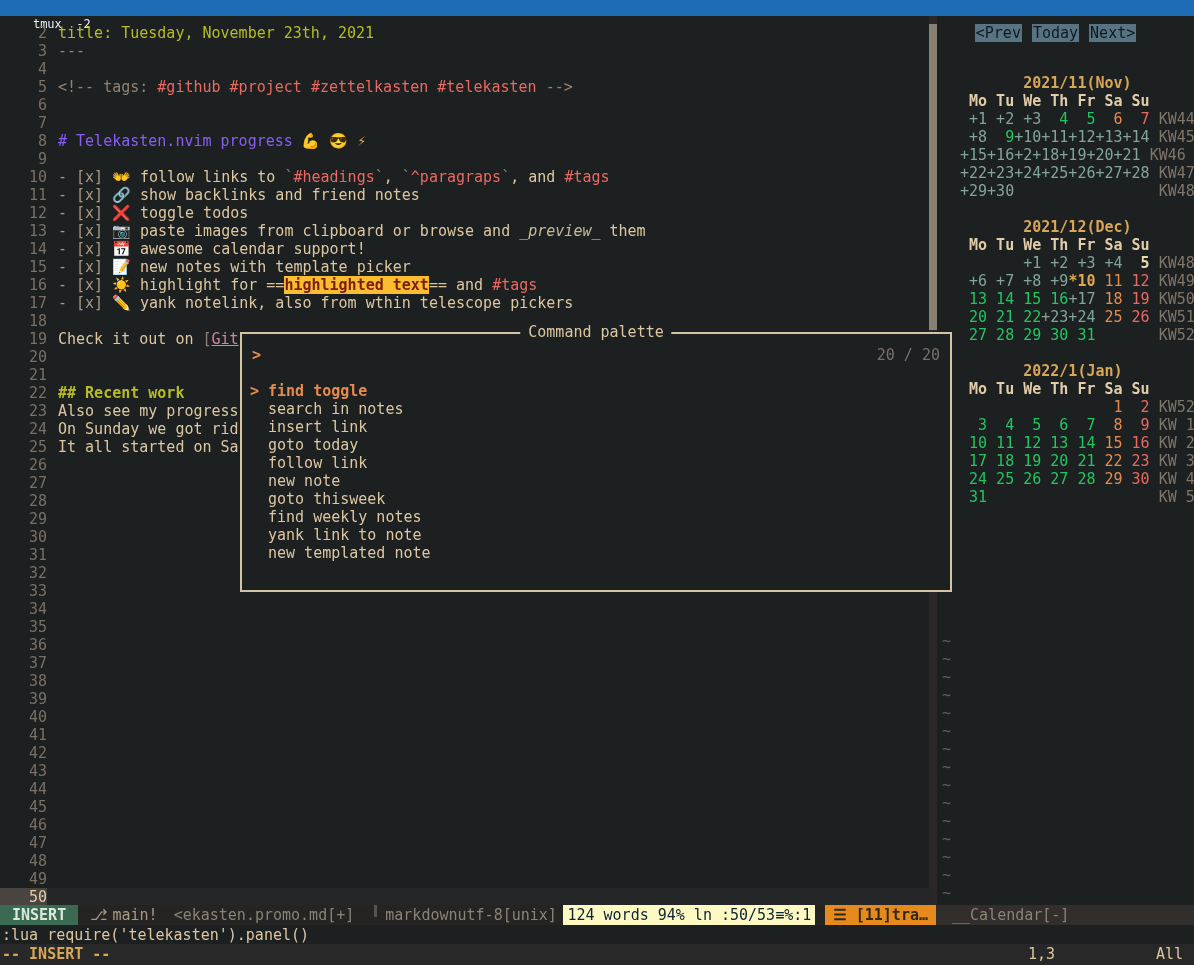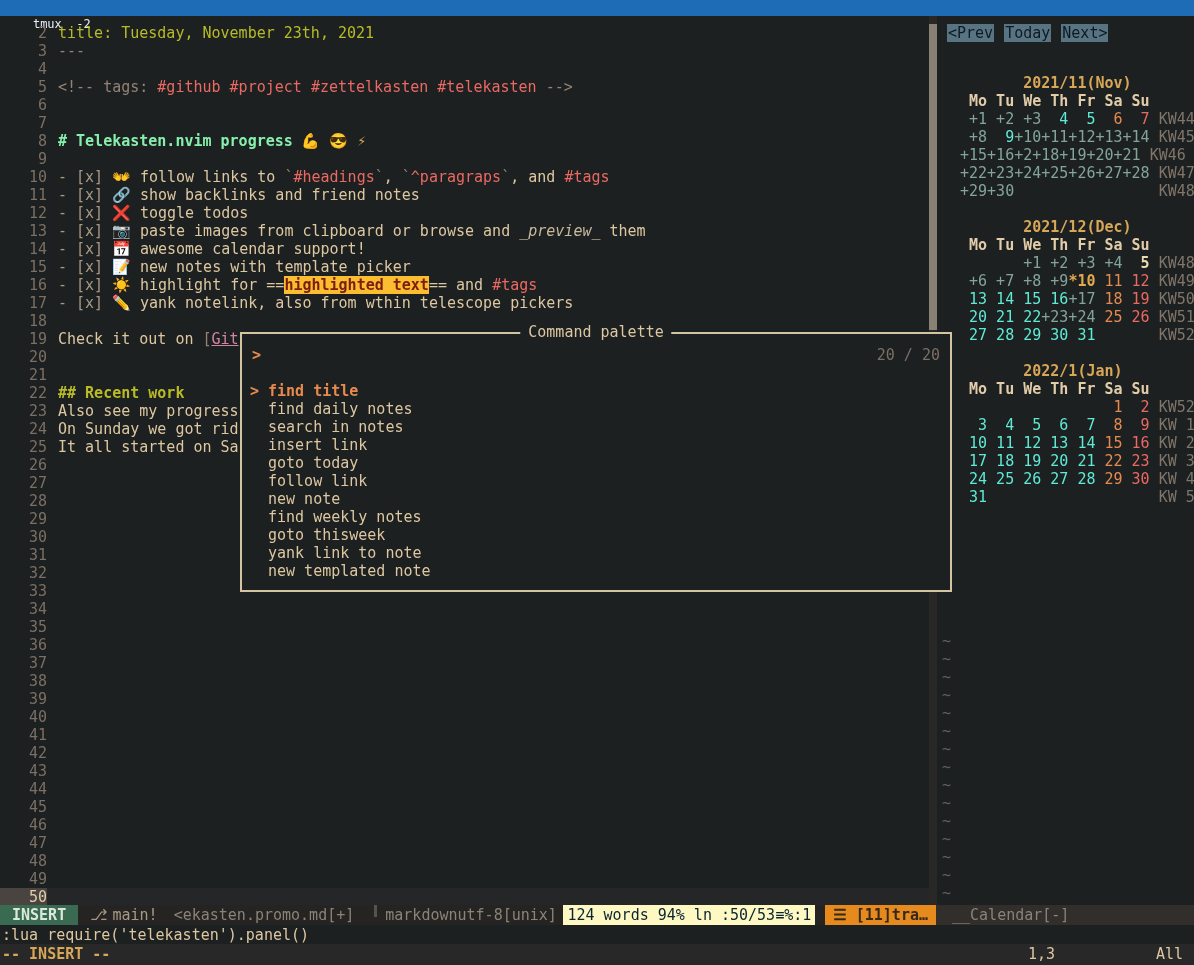--- a/index.html
+++ b/index.html
@@ -11,47 +11,47 @@
 .row{display:flex;height:18px;white-space:pre}
 .gutter{flex:none;width:47px;text-align:right;color:#7c6f64}
 .row.cur .gutter{background:#4a4440;color:#e2cca9}
 .row.cur{background:#242627}
 .ltext{padding-left:11px;overflow:hidden}
 .c-fg{color:#ddc7a1}
 .c-emoji{color:#d8a657}
 .c-green{color:#b8bb26}
 .c-greenb{color:#b8bb26;font-weight:bold}
 .c-red{color:#ea6962}
-.c-redb{color:#86efac;font-weight:bold}
+.c-redb{color:#8b5cf6;font-weight:normal}
 .c-gray{color:#928374}
 .c-check{color:#a89984}
 .c-ital{color:#c8b99a;font-style:italic}
 .c-link{color:#d3869b;text-decoration:underline}
 .c-hl{background:#fabd2f;color:#7c1d12;font-weight:bold}
 
 .scrollbar{position:absolute;left:929px;top:16px;width:8px;height:890px;background:#2a2827}
 .scroll-thumb{position:absolute;left:0;top:8px;width:8px;height:306px;background:#8a8175}
 
 .palette{position:absolute;left:240px;top:332px;width:712px;height:260px;background:#1d2021;border:2px solid #d5c4a1;z-index:20}
 .palette-title{position:absolute;top:-11px;left:50%;transform:translateX(-50%);background:#1d2021;padding:0 8px;color:#ddc7a1;white-space:pre}
 .palette-prompt{display:flex;height:18px;margin-top:12px;padding:0 10px;white-space:pre}
 .prompt-char{color:#e78a4e;font-weight:bold}
 .prompt-count{margin-left:auto;color:#7c6f64}
 .palette-items{margin-top:18px}
 .p-item{position:relative;height:18px;padding-left:26px;white-space:pre;color:#ddc7a1}
 .p-item.sel{color:#e78a4e;font-weight:bold}
 .p-sel-char{position:absolute;left:8px;color:#e78a4e;font-weight:bold}
 
 .calendar{position:absolute;left:937px;top:16px;width:257px;height:890px;padding-top:8px;background:#1d2021;overflow:hidden}
-.cal-nav{height:32px;padding-right:30px;text-align:left;white-space:pre}
+.cal-nav{height:32px;padding-right:30px;text-align:center;white-space:pre}
 .cal-btn{display:inline-block;background:#587483;color:#0e1a21;padding:0 1px;margin-left:10px;line-height:18px}
 .cal-row{height:18px;white-space:pre;padding-left:23px;overflow:hidden}
 .cal-title-row{color:#d8a657;font-weight:bold}
 .cal-hdr-row{color:#e2cca9;font-weight:bold}
-.cal-d{color:#5eead4}
+.cal-d{color:#22c55e}
 .cal-db{color:#ebdbb2;font-weight:bold}
 .cal-lnk{color:#83a598}
 .cal-sat{color:#e78a4e}
 .cal-sun{color:#ea6962}
 .cal-today{color:#e3a84e;font-weight:bold}
 .cal-kw{color:#807569}
 .cal-tilde{color:#665f58;padding-left:5px}
 
 .statusline{position:absolute;left:0;top:905px;width:100%;height:20px;background:#262423;display:flex;line-height:20px;white-space:pre;overflow:hidden}
 .st-mode{background:#3a6a52;color:#dce8da;font-weight:bold;padding:0 12px;height:100%}
@@ -194,29 +194,28 @@
       </div>
   </div>
 
   <div class="palette">
     <div class="palette-title">Command palette</div>
     <div class="palette-prompt">
       <span class="prompt-char">&gt;</span>
       <span class="prompt-count">20 / 20</span>
     </div>
     <div class="palette-items">
-        <div class="p-item sel"><span class="p-sel-char">&gt;</span><span>find title</span></div>
-        <div class="p-item"><span>find daily notes</span></div>
+        <div class="p-item sel"><span class="p-sel-char">&gt;</span><span>find toggle</span></div>
         <div class="p-item"><span>search in notes</span></div>
         <div class="p-item"><span>insert link</span></div>
         <div class="p-item"><span>goto today</span></div>
         <div class="p-item"><span>follow link</span></div>
         <div class="p-item"><span>new note</span></div>
+        <div class="p-item"><span>goto thisweek</span></div>
         <div class="p-item"><span>find weekly notes</span></div>
-        <div class="p-item"><span>goto thisweek</span></div>
         <div class="p-item"><span>yank link to note</span></div>
         <div class="p-item"><span>new templated note</span></div>
       </div>
   </div>
 
   <div class="statusline">
     <span class="st-mode">INSERT</span>
     <span class="st-branch"><span class="bicon">⎇</span><span>main!</span></span>
     <span class="st-file">&lt;ekasten.promo.md[+]</span>
     <span class="st-div"></span>

